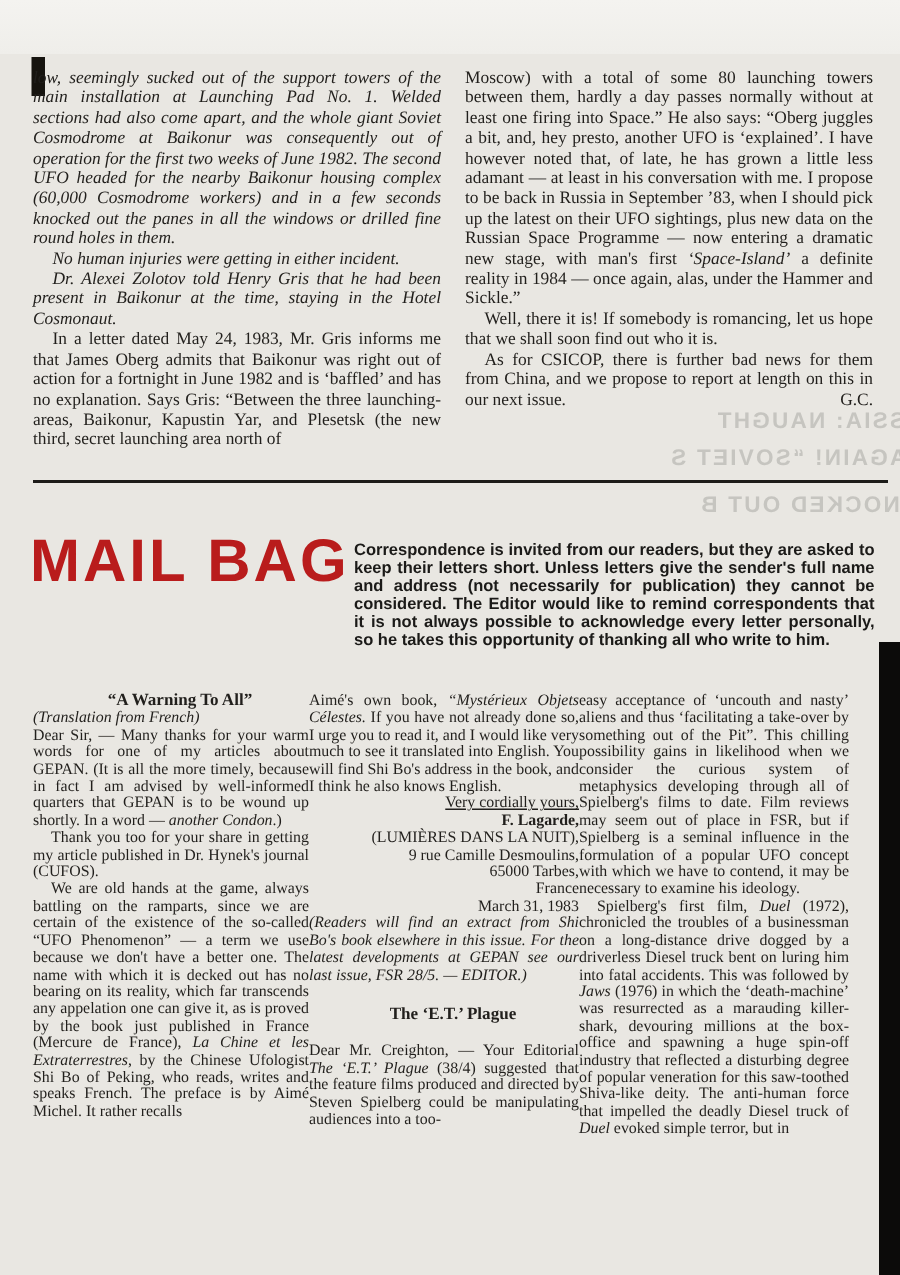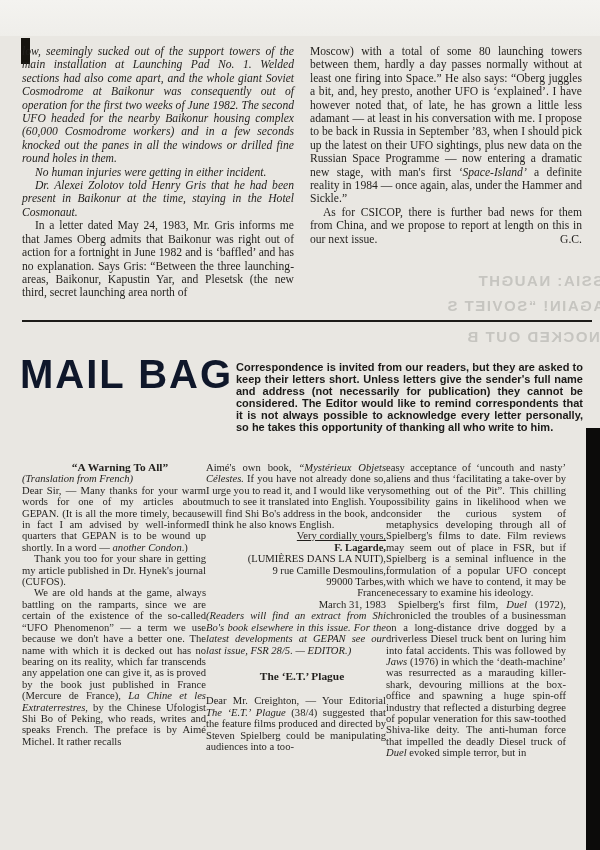--- a/index.html
+++ b/index.html
@@ -44,21 +44,21 @@
   
   .section-rule{
     position:absolute;left:22px;top:320px;width:570px;height:2px;
     background:#1d1c19;
   }
   
   .mailbag-title{
     position:absolute;left:20px;top:354px;margin:0;
     font-family:"Liberation Sans",sans-serif;
     font-weight:700;font-size:40px;line-height:1;letter-spacing:2px;
-    color:#0f172a;
+    color:#b91c1c;
   }
   .mailbag-intro{
     position:absolute;left:236px;top:361px;width:347px;margin:0;
     font-family:"Liberation Sans",sans-serif;
     font-weight:700;font-size:11px;line-height:12.1px;
     text-align:justify;color:#1b1a18;
   }
   
   .letters{
     position:absolute;left:22px;top:462px;width:560px;height:380px;
@@ -96,20 +96,21 @@
 
   <section class="top-article">
     <div class="col">
       <p class="it noindent">low, seemingly sucked out of the support towers of the main installation at Launching Pad No. 1. Welded sections had also come apart, and the whole giant Soviet Cosmodrome at Baikonur was consequently out of operation for the first two weeks of June 1982. The second UFO headed for the nearby Baikonur housing complex (60,000 Cosmodrome workers) and in a few seconds knocked out the panes in all the windows or drilled fine round holes in them.</p>
       <p class="it">No human injuries were getting in either incident.</p>
       <p class="it">Dr. Alexei Zolotov told Henry Gris that he had been present in Baikonur at the time, staying in the Hotel Cosmonaut.</p>
       <p>In a letter dated May 24, 1983, Mr. Gris informs me that James Oberg admits that Baikonur was right out of action for a fortnight in June 1982 and is ‘baffled’ and has no explanation. Says Gris: “Between the three launching-areas, Baikonur, Kapustin Yar, and Plesetsk (the new third, secret launching area north of</p>
     </div>
     <div class="col">
       <p class="noindent"><span>Moscow) with a total of some 80 launching towers between them, hardly a day passes normally without at least one firing into Space.” He also says: “Oberg juggles a bit, and, hey presto, another UFO is ‘explained’. I have however noted that, of late, he has grown a little less adamant — at least in his conversation with me. I propose to be back in Russia in September ’83, when I should pick up the latest on their UFO sightings, plus new data on the Russian Space Programme — now entering a dramatic new stage, with man's first </span><span class="run-i">‘Space-Island’</span><span> a definite reality in 1984 — once again, alas, under the Hammer and Sickle.”</span></p>
+      <p>Well, there it is! If somebody is romancing, let us hope that we shall soon find out who it is.</p>
       <p><span>As for CSICOP, there is further bad news for them from China, and we propose to report at length on this in our next issue.</span><span class="sig">G.C.</span></p>
     </div>
   </section>
 
   <div class="mirror m1">RUSSIA: NAUGHT</div>
   <div class="mirror m2">AGAIN! “SOVIET S</div>
   <div class="mirror m3">KNOCKED OUT B</div>
 
   <div class="section-rule"></div>
 
@@ -125,21 +126,21 @@
       <p>Thank you too for your share in getting my article published in Dr. Hynek's journal (CUFOS).</p>
       <p><span>We are old hands at the game, always battling on the ramparts, since we are certain of the existence of the so-called “UFO Phenomenon” — a term we use because we don't have a better one. The name with which it is decked out has no bearing on its reality, which far transcends any appelation one can give it, as is proved by the book just published in France (Mercure de France), </span><span class="run-i">La Chine et les Extraterrestres</span><span>, by the Chinese Ufologist Shi Bo of Peking, who reads, writes and speaks French. The preface is by Aimé Michel. It rather recalls</span></p>
     </div>
 
     <div class="lcol">
       <p class="noindent pad-top"><span>Aimé's own book, </span><span class="run-i">“Mystérieux Objets Célestes.</span><span> If you have not already done so, I urge you to read it, and I would like very much to see it translated into English. You will find Shi Bo's address in the book, and I think he also knows English.</span></p>
       <p class="closing">Very cordially yours,</p>
       <p class="addr b">F. Lagarde,</p>
       <p class="addr">(LUMIÈRES DANS LA NUIT),</p>
       <p class="addr">9 rue Camille Desmoulins,</p>
-      <p class="addr">99000 Tarbes,</p>
+      <p class="addr">65000 Tarbes,</p>
       <p class="addr">France</p>
       <p class="addr">March 31, 1983</p>
       <p class="ed-note">(Readers will find an extract from Shi Bo's book elsewhere in this issue. For the latest developments at GEPAN see our last issue, FSR 28/5. — EDITOR.)</p>
       <p class="lh lh2">The ‘E.T.’ Plague</p>
       <p class="noindent"><span>Dear Mr. Creighton, — Your Editorial </span><span class="run-i">The ‘E.T.’ Plague</span><span> (38/4) suggested that the feature films produced and directed by Steven Spielberg could be manipulating audiences into a too-</span></p>
     </div>
 
     <div class="lcol">
       <p class="noindent pad-top">easy acceptance of ‘uncouth and nasty’ aliens and thus ‘facilitating a take-over by something out of the Pit”. This chilling possibility gains in likelihood when we consider the curious system of metaphysics developing through all of Spielberg's films to date. Film reviews may seem out of place in FSR, but if Spielberg is a seminal influence in the formulation of a popular UFO concept with which we have to contend, it may be necessary to examine his ideology.</p>
       <p><span>Spielberg's first film, </span><span class="run-i">Duel</span><span> (1972), chronicled the troubles of a businessman on a long-distance drive dogged by a driverless Diesel truck bent on luring him into fatal accidents. This was followed by </span><span class="run-i">Jaws</span><span> (1976) in which the ‘death-machine’ was resurrected as a marauding killer-shark, devouring millions at the box-office and spawning a huge spin-off industry that reflected a disturbing degree of popular veneration for this saw-toothed Shiva-like deity. The anti-human force that impelled the deadly Diesel truck of </span><span class="run-i">Duel</span><span> evoked simple terror, but in</span></p>

